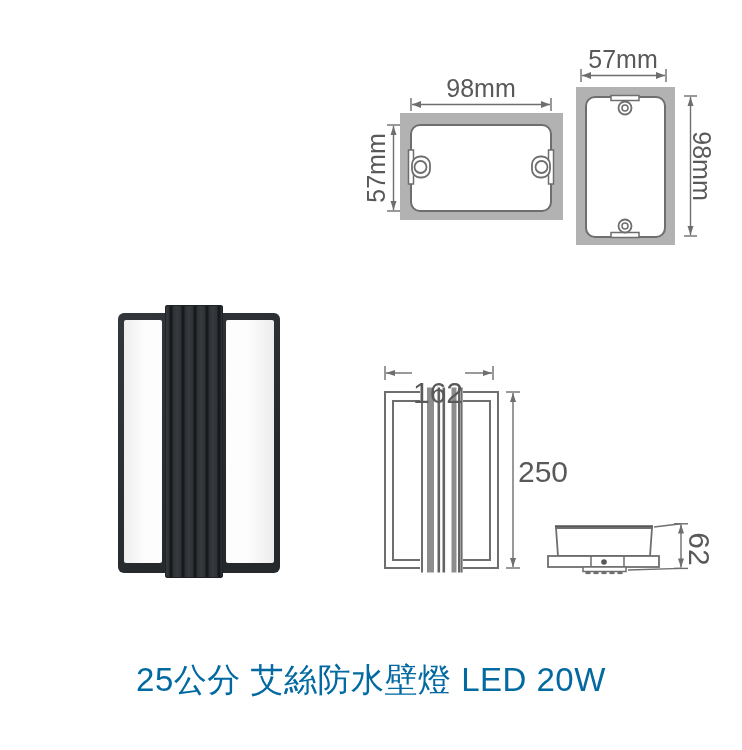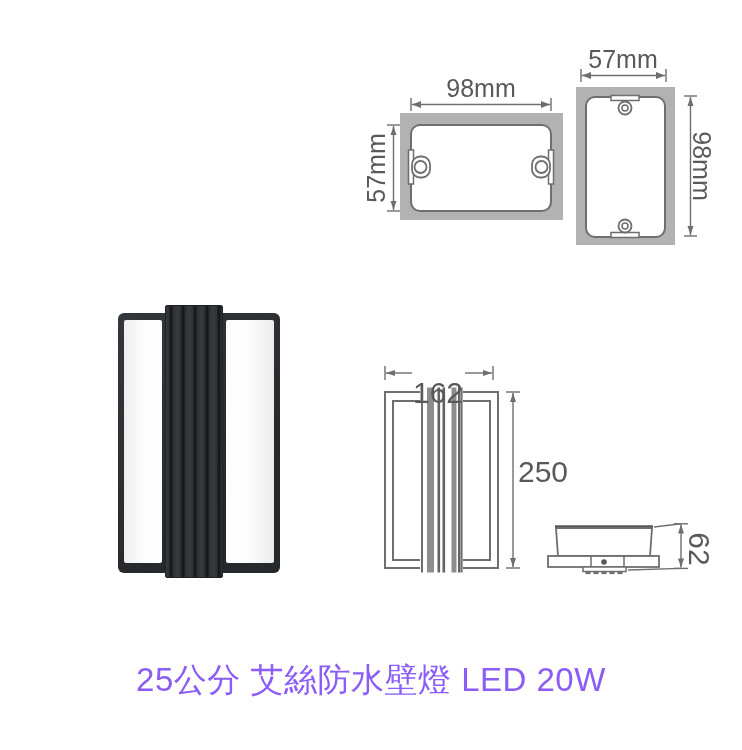--- a/index.html
+++ b/index.html
@@ -13,21 +13,21 @@
   }
   .lbl.big{font-size:30px;line-height:32px;}
   .rot-ccw{transform:rotate(-90deg);transform-origin:center center;}
   .rot-cw{transform:rotate(90deg);transform-origin:center center;}
   #caption{
     position:absolute;left:352px;top:253px;width:386px;text-align:center;
     font-size:29px;color:#5d5d5d;letter-spacing:2px;white-space:nowrap;
   }
   #title{
     position:absolute;left:0;top:658px;width:742px;text-align:center;
-    font-size:33px;color:#8b5cf6;letter-spacing:0.5px;white-space:nowrap;
+    font-size:33px;color:#0369a1;letter-spacing:0.5px;white-space:nowrap;
   }
   svg{position:absolute;left:0;top:0;}
   
   .photo-frame{
     position:absolute;left:118px;top:313px;width:162px;height:260px;
     background:linear-gradient(135deg,#33373b,#26292c 70%);border-radius:6px;
   }
   .photo-panel{
     position:absolute;top:320px;height:243px;border-radius:2px;
   }

